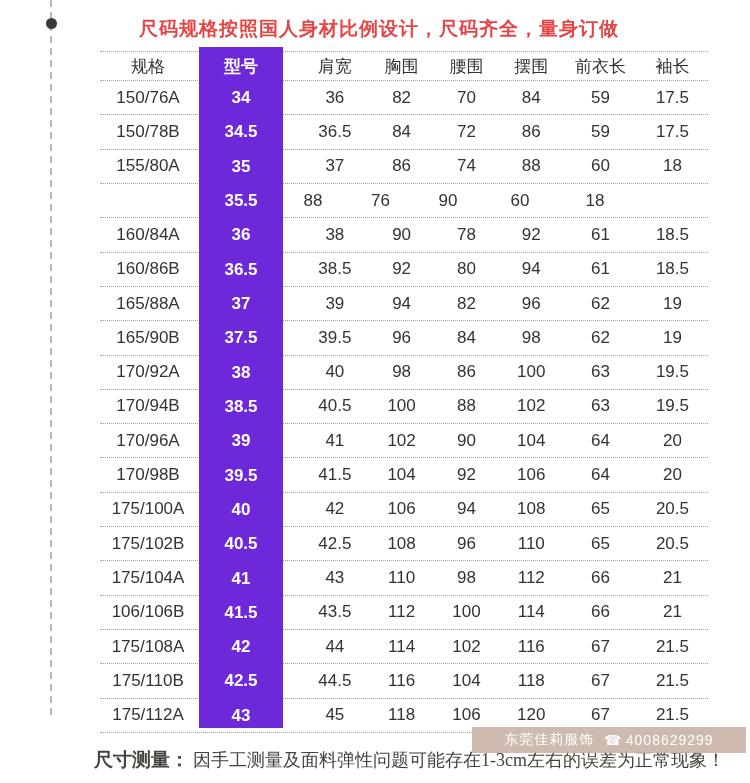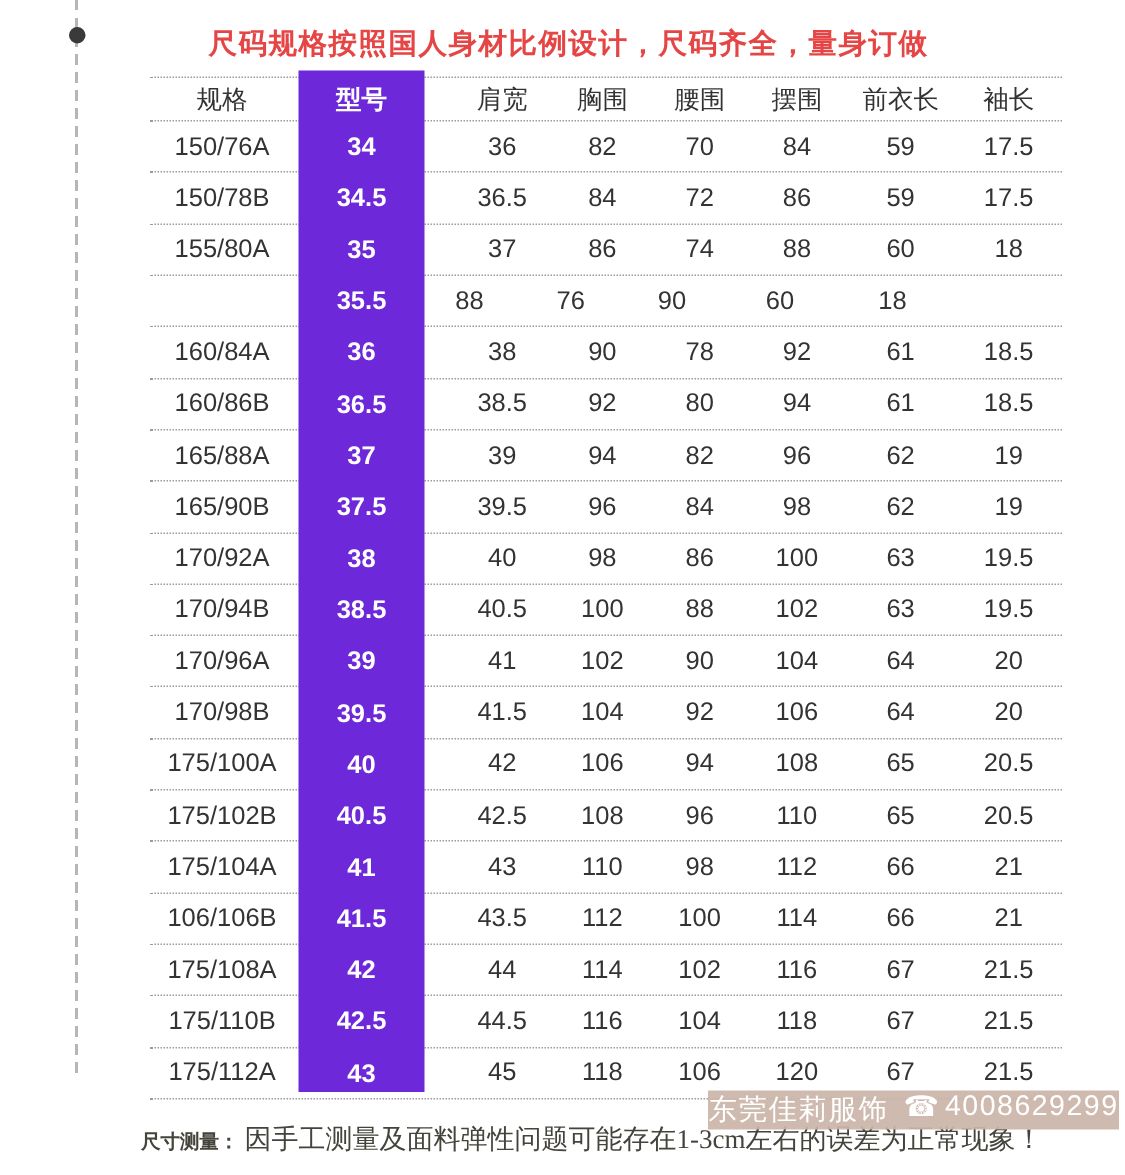--- a/index.html
+++ b/index.html
@@ -21,28 +21,28 @@
   .c0{width:100px;} .c1{width:84px;} .c2{width:71px;margin-left:24px;} .c3{width:68px;}
   .c4{width:67px;} .c5{width:68px;} .c6{width:76px;} .c7{width:74px;}
 
   .model-overlay{position:absolute;left:199px;top:47px;width:84px;height:681px;
     background:#6d28d9;box-sizing:border-box;padding-top:4px;overflow:hidden;z-index:2;}
   .mcell{height:34.32px;display:flex;align-items:center;justify-content:center;
     color:#ffffff;font-size:17px;font-weight:bold;}
   .mcell.mhead{height:30px;}
 
   .watermark{position:absolute;left:472px;top:727px;width:274px;height:26px;z-index:3;
-    background:rgba(203,180,168,0.92);display:flex;align-items:flex-start;justify-content:center;
-    color:#ffffff;font-size:19px;letter-spacing:1px;white-space:nowrap;}
+    background:rgba(203,180,168,0.92);display:flex;align-items:center;justify-content:center;
+    color:#ffffff;font-size:14px;letter-spacing:1px;white-space:nowrap;}
   .watermark .wphone-icon{margin:0 3px 0 10px;}
 
   .footer{position:absolute;left:94px;top:747px;width:640px;
     font-family:"Liberation Serif","DejaVu Serif",serif;
     font-size:18px;color:#45443c;white-space:nowrap;}
-  .footer .footer-label{font-weight:bold;font-size:13px;margin-right:4px;}
+  .footer .footer-label{font-weight:bold;font-size:19px;margin-right:4px;}
 </style>
 </head>
 <body>
 
 <div class="dashed-line"></div>
 <div class="dot"></div>
 
 <div class="title">尺码规格按照国人身材比例设计，尺码齐全，量身订做</div>
 
 <div class="size-table">

